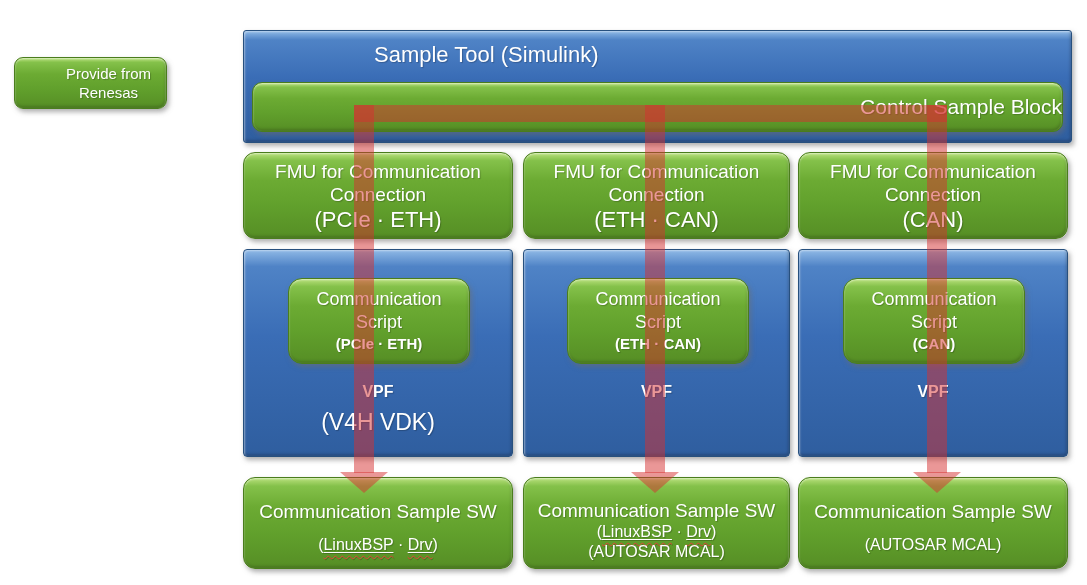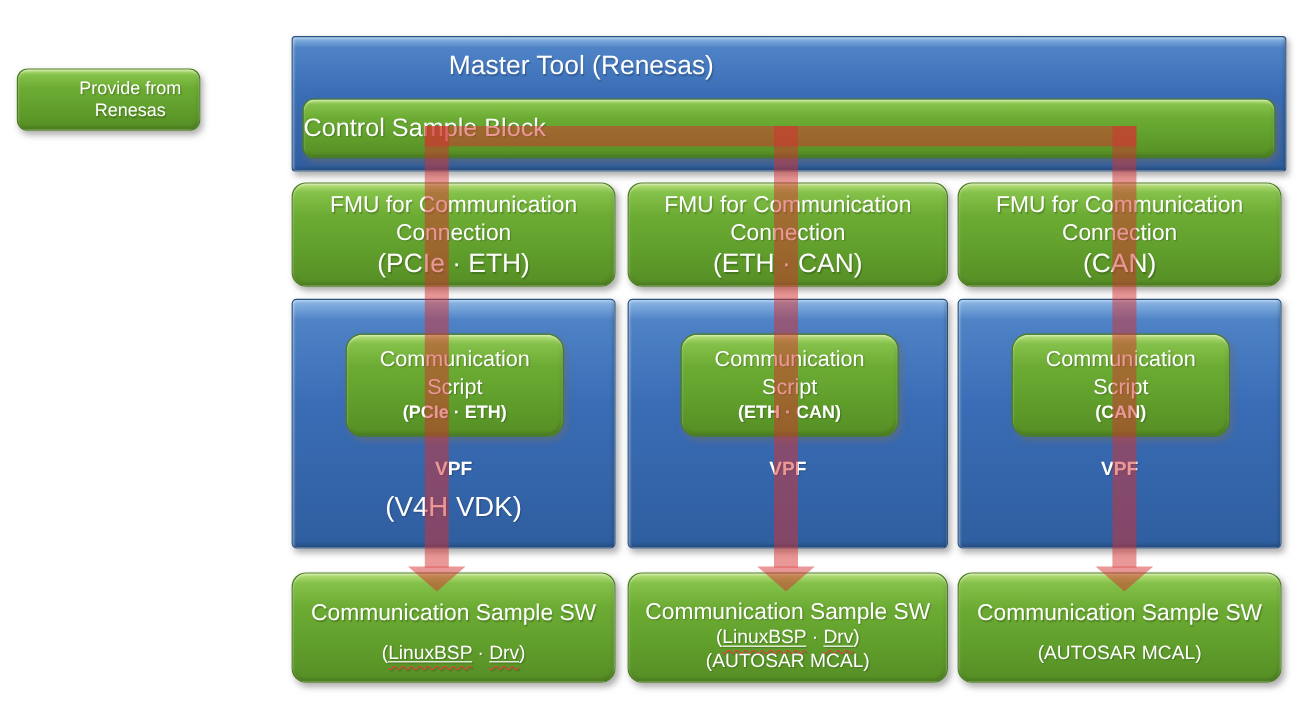--- a/index.html
+++ b/index.html
@@ -20,21 +20,21 @@
     border:1px solid #27507e;
     box-shadow:2px 3px 5px rgba(110,110,110,.55), inset 1px 1px 2px rgba(255,255,255,.45), inset -1px -2px 3px rgba(0,0,0,.22);
     color:#ffffff; text-align:center;
   }
   .gbox div, .bbox div { text-shadow:1px 1px 1px rgba(0,0,0,.22); }
 
   .legend { border-radius:9px; display:flex; align-items:center; justify-content:center;
             font-size:15px; line-height:19px; }
 
   .masterTitle { position:absolute; left:130px; top:11px; font-size:22px; }
-  .controlBar { border-radius:10px; display:flex; align-items:center; justify-content:flex-start; font-size:21px; }
+  .controlBar { border-radius:10px; display:flex; align-items:center; justify-content:flex-end; font-size:21px; }
 
   .fmu { border-radius:12px; padding-top:7px; }
   .fmu .l1 { font-size:19px; line-height:23px; }
   .fmu .l2 { font-size:22px; line-height:28px; }
 
   .vpfBox { border-radius:4px; }
   .script { border-radius:14px; padding-top:9px; }
   .script .l1 { font-size:18px; line-height:23px; }
   .script .l2 { font-size:15px; line-height:20px; font-weight:bold; }
   .vpfTitle { position:absolute; left:0; width:100%; top:127px; font-size:16px; font-weight:bold; line-height:30px; }
@@ -56,21 +56,21 @@
 </head>
 <body>
 
 <div class="canvas">
 
   <div class="gbox legend" style="left:14px;top:57px;width:153px;height:52px;padding-left:36px;">
     <div>Provide from Renesas</div>
   </div>
 
   <div class="bbox" style="left:243px;top:30px;width:829px;height:113px;border-radius:3px;">
-    <div class="masterTitle">Master Tool (Renesas)</div>
+    <div class="masterTitle">Sample Tool (Simulink)</div>
   </div>
   <div class="gbox controlBar" style="left:252px;top:82px;width:811px;height:50px;">
     <div>Control Sample Block</div>
   </div>
 
   <div class="gbox fmu" style="left:243px;top:152px;width:270px;height:87px;">
     <div class="l1">FMU for Communication</div>
     <div class="l1">Connection</div>
     <div class="l2">(PCIe · ETH)</div>
   </div>

